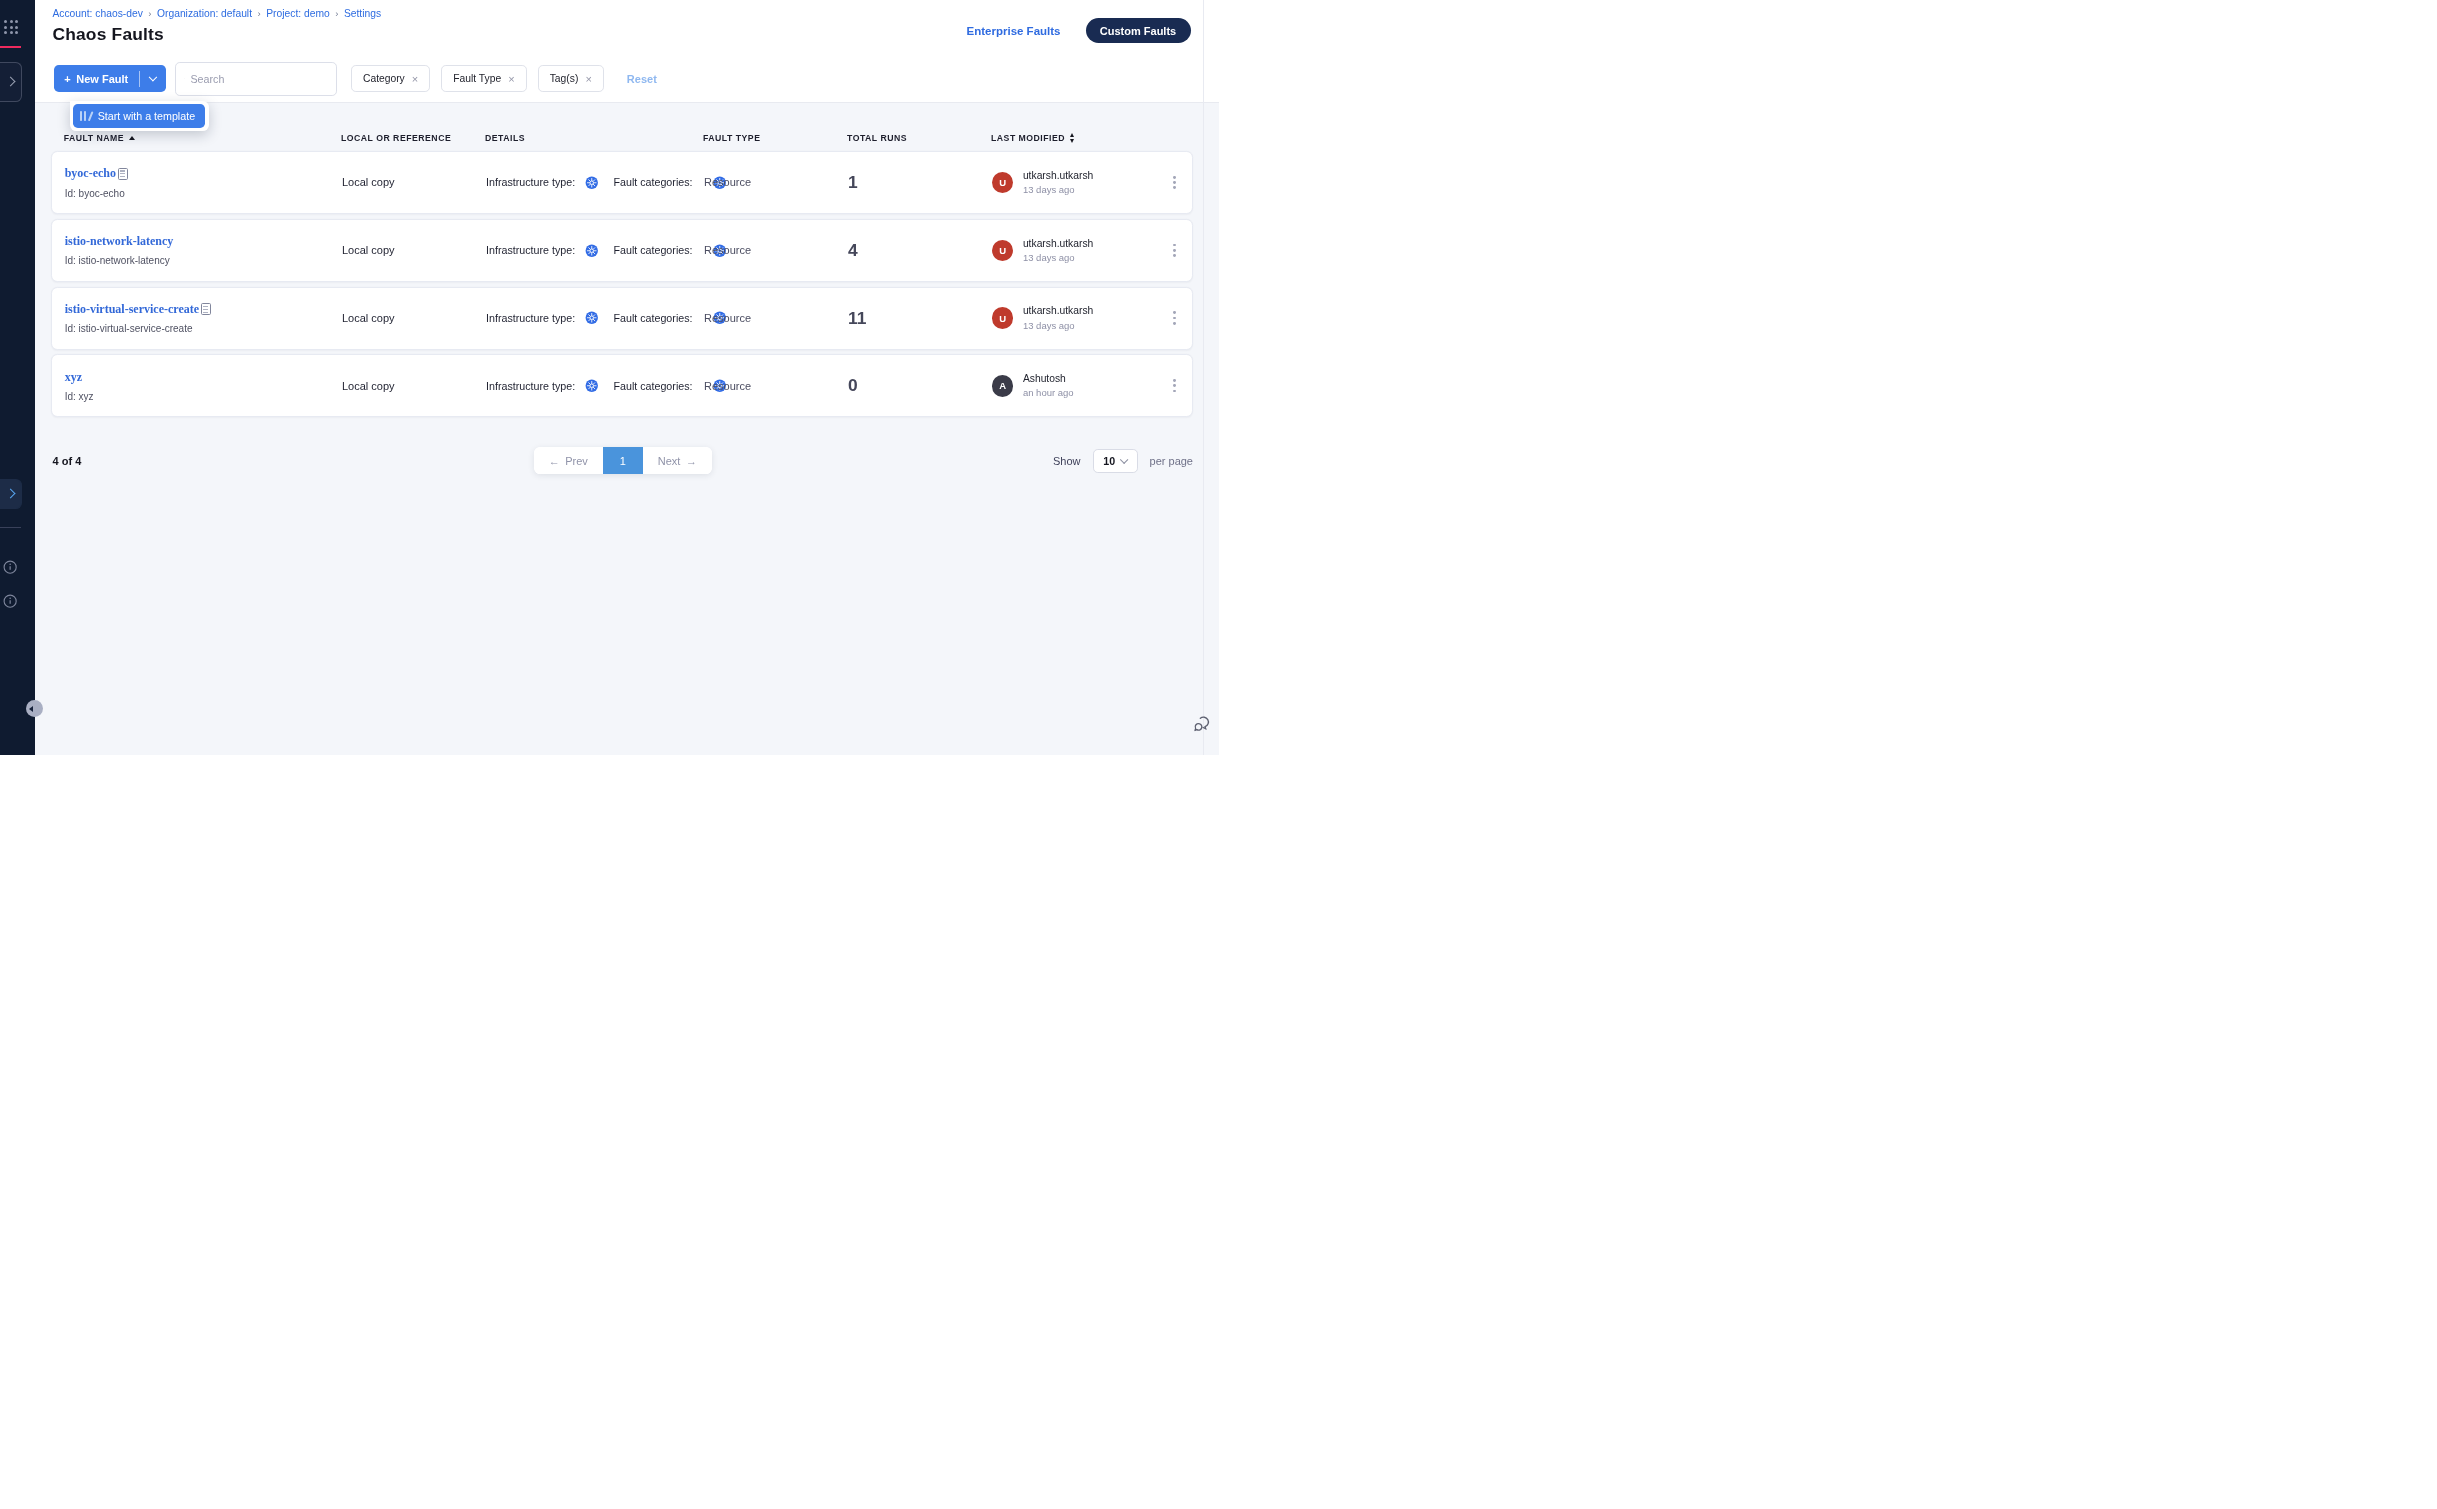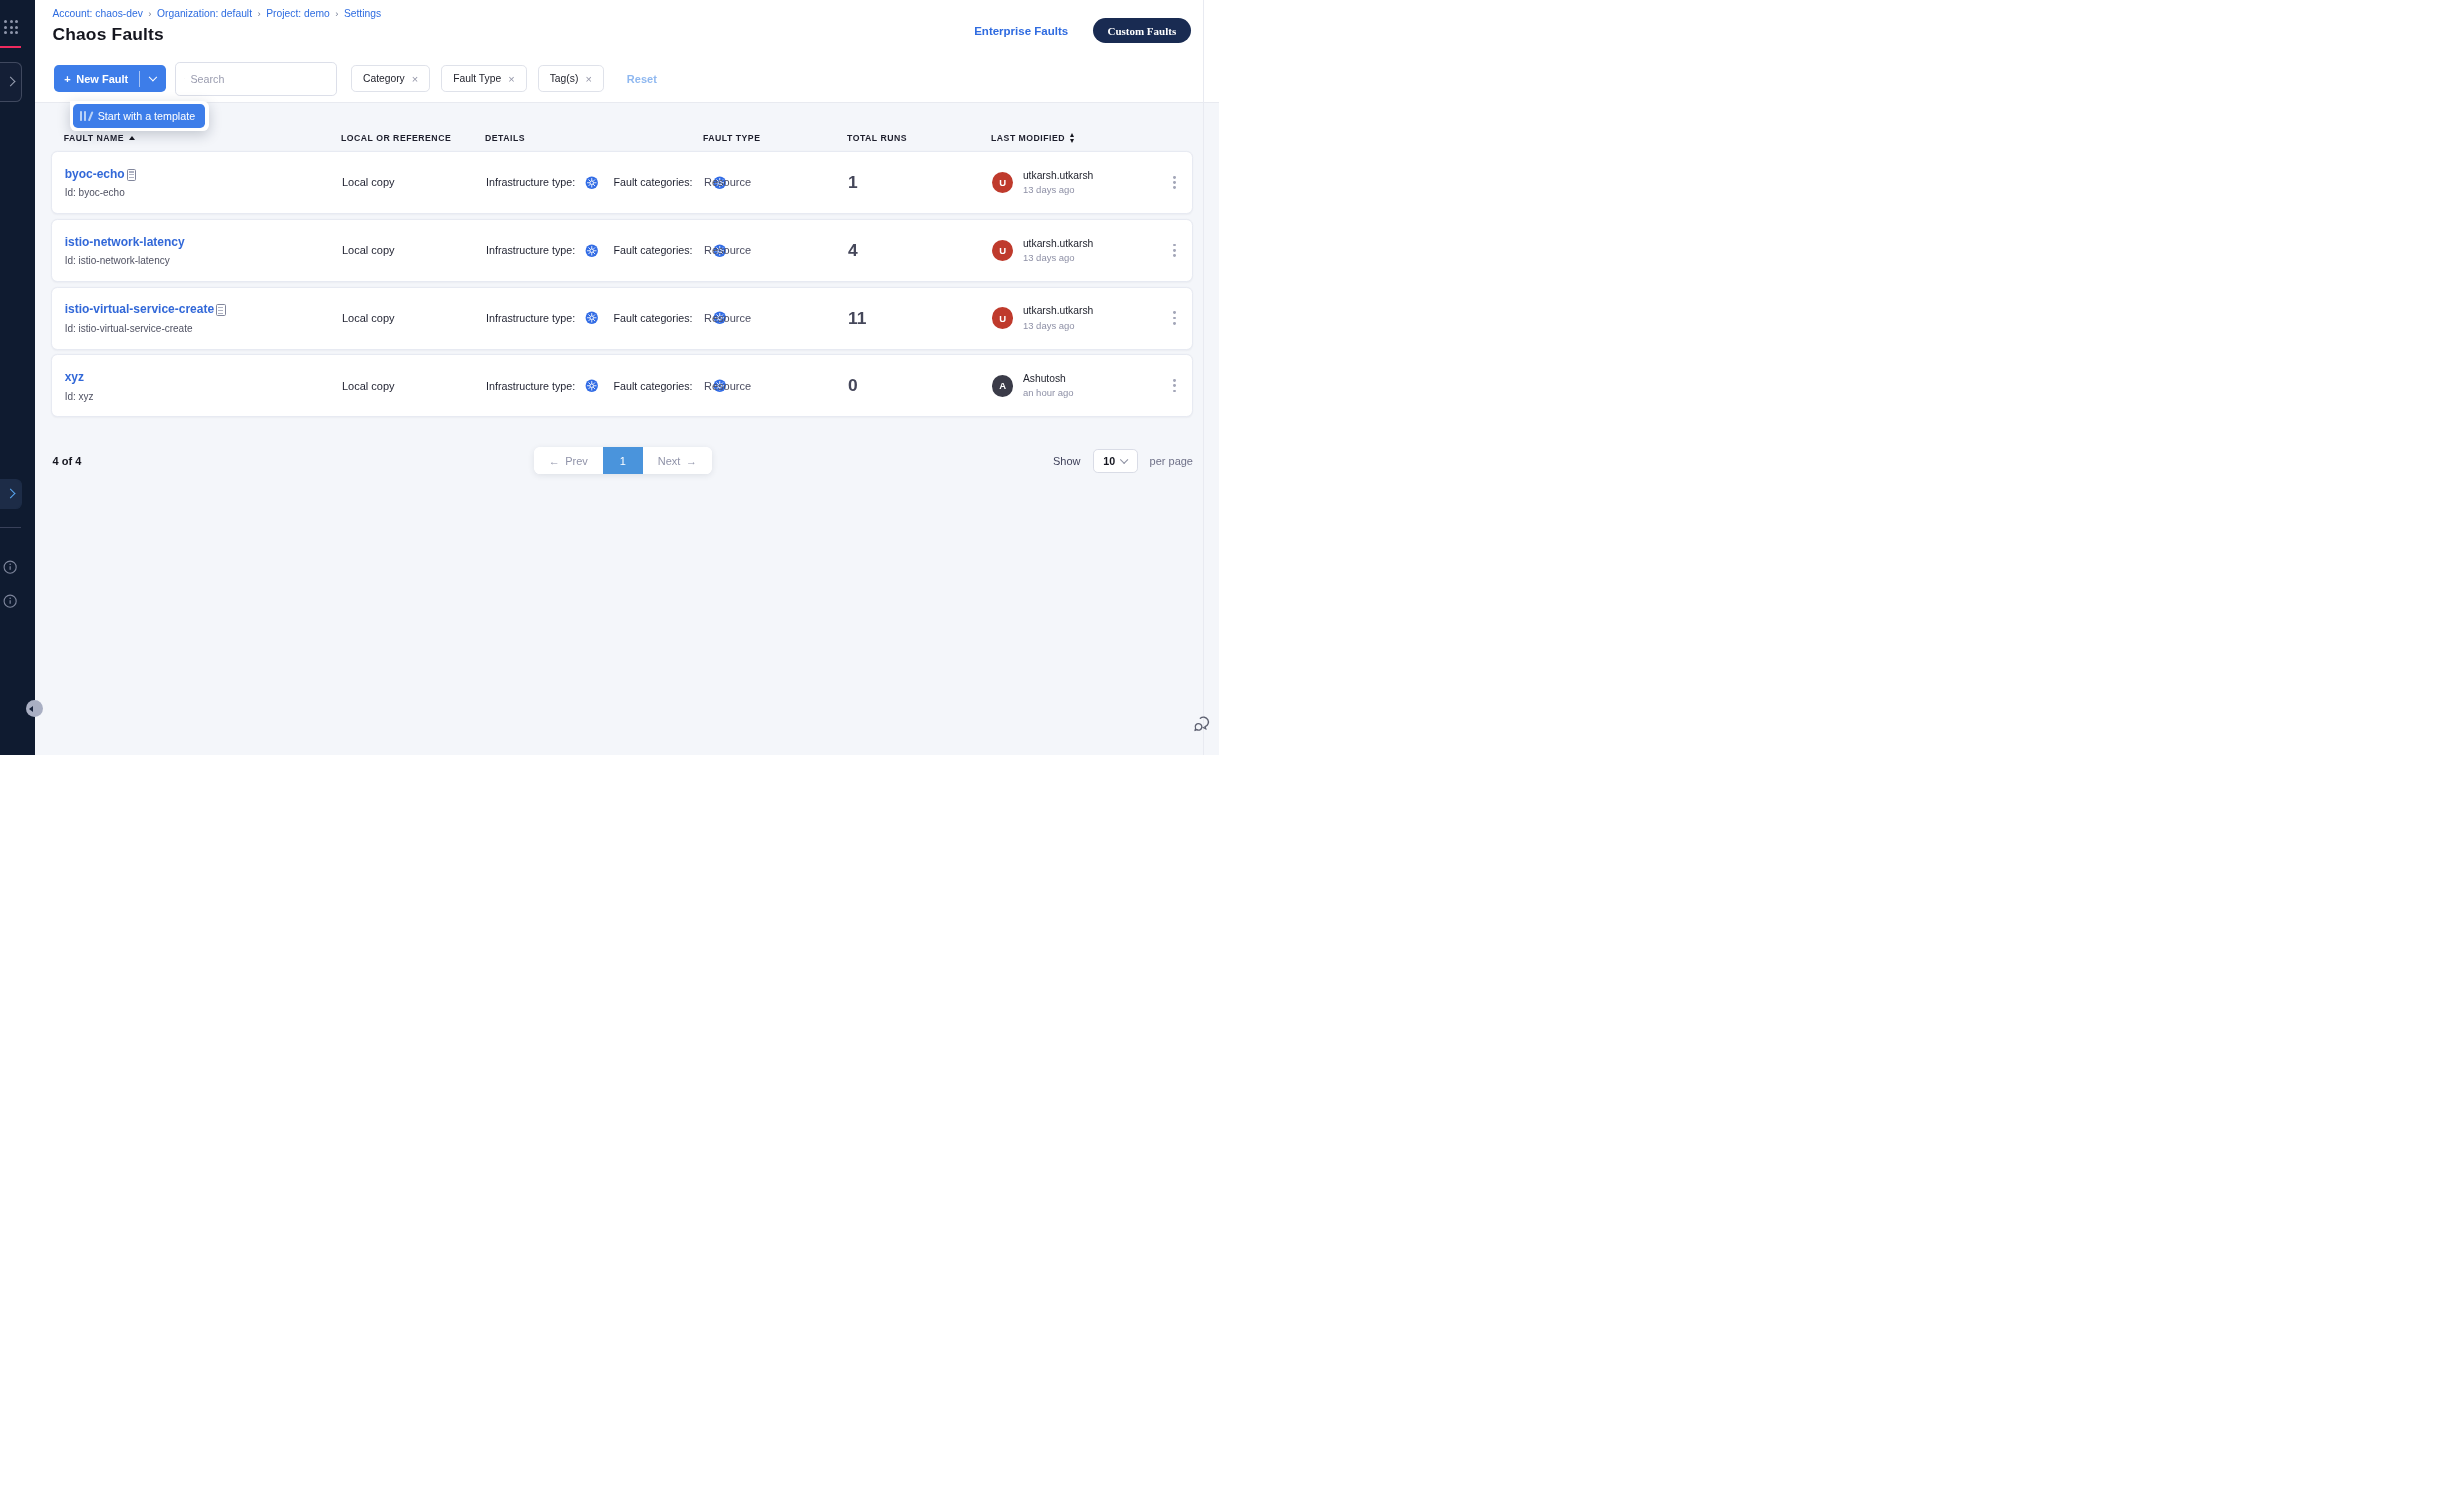--- a/index.html
+++ b/index.html
@@ -30,21 +30,21 @@
   .main { flex:1; display:flex; flex-direction:column; position:relative; background:#ffffff; }
   .gutter-line { position:absolute; top:0; right:15px; width:0.8px; height:100%; background:#e8eaf1; z-index:1; }
 
   .topbar { height:55px; display:flex; justify-content:space-between; align-items:flex-start; padding:8px 28.5px 0 17.4px; background:#fff; }
   .crumbs { font-size:10.3px; color:#2e6ce0; display:flex; gap:5.5px; align-items:center; }
   .crumbs a { color:#2e6ce0; text-decoration:none; cursor:pointer; }
   .crumb-sep { color:#6f7890; font-size:9.5px; }
   .page-title { font-size:17.4px; font-weight:700; color:#15161f; margin-top:4.8px; letter-spacing:0.2px; }
   .top-actions { display:flex; align-items:center; gap:25px; margin-top:10.3px; }
   .ent-link { font-size:11.5px; font-weight:700; color:#2f6be0; text-decoration:none; cursor:pointer; }
-  .pill-btn { background:#192b52; color:#fff; border:none; border-radius:12.7px; height:24.6px; padding:0 14.3px; font-size:11px; font-weight:700; cursor:pointer; font-family:Liberation Serif, serif;text-align:right; }
+  .pill-btn { background:#192b52; color:#fff; border:none; border-radius:12.7px; height:24.6px; padding:0 14.3px; font-size:11px; font-weight:700; cursor:pointer; font-family:Liberation Sans, sans-serif;text-align:right; }
 
   .toolbar { height:48px; border-bottom:0.8px solid #e8eaf0; display:flex; align-items:center; padding-left:19px; background:#fff; position:relative; }
   .split-btn { display:flex; height:27px; background:#3d7de9; border-radius:4.8px; overflow:hidden; align-items:stretch; }
   .split-main { display:flex; align-items:center; gap:5.5px; color:#fff; font-size:11px; font-weight:700; padding:0 11px 0 10.3px; background:none; border:none; cursor:pointer; font-family:inherit; }
   .split-sep { width:0.8px; background:rgba(255,255,255,.55); margin:5.5px 0; }
   .split-caret { width:26px; display:flex; align-items:center; justify-content:center; background:none; border:none; cursor:pointer; }
   .dchev { width:6.3px; height:6.3px; border:solid #fff; border-width:0 0 1.6px 1.6px; transform:rotate(-45deg); margin-top:-2.4px; }
 
   .search-box { margin-left:9.5px; width:162px; height:34px; border:0.8px solid #dcdfe9; border-radius:4.8px; display:flex; align-items:center; padding:0 8px; gap:5.5px; background:#fff; }
   .search-box input { border:none; outline:none; flex:1; font-size:10.7px; color:#30323f; font-family:inherit; background:transparent; }
@@ -74,21 +74,21 @@
   .table-head { margin-top:11px; padding:6.3px 0 8px 0; }
   .th { font-size:8.7px; font-weight:700; letter-spacing:0.5px; color:#1d1e2c; display:flex; align-items:center; gap:4.8px; }
   .th:first-child { padding-left:12.7px; }
   .tri-up { width:0; height:0; border-left:3.2px solid transparent; border-right:3.2px solid transparent; border-bottom:4.8px solid #15161f; }
   .tri-sm-up { width:0; height:0; border-left:2.8px solid transparent; border-right:2.8px solid transparent; border-bottom:4px solid #15161f; }
   .tri-sm-dn { width:0; height:0; border-left:2.8px solid transparent; border-right:2.8px solid transparent; border-top:4px solid #15161f; margin-top:1.6px; }
   .updown { display:flex; flex-direction:column; }
 
   .row-card { background:#fff; border:0.8px solid #e7eaf2; border-radius:6.3px; height:63px; margin-bottom:4.8px; box-shadow:0 0.8px 1.6px rgba(25,35,60,.04); cursor:pointer; }
   .cell-name { padding-left:12.7px; }
-  .name-line { display:flex; align-items:flex-end; gap:2px; }
+  .name-line { display:flex; align-items:center; gap:2px;font-family:Liberation Serif, serif; }
   .fault-link { font-size:12px; font-weight:700; color:#3268d8; text-decoration:none; }
   .doc-icon { width:9.5px; height:12px; border:1.2px solid #81869c; border-radius:1.6px; display:flex; flex-direction:column; justify-content:center; gap:1.6px; padding:0 1.2px; }
   .doc-icon i { height:1.2px; background:#aeb2c2; display:block; }
   .fault-id { font-size:10px; color:#4f5162; margin-top:6.3px; }
   .cell-local { font-size:11px; color:#1f2130; }
   .cell-details { font-size:10.7px; color:#1f2130; display:flex; flex-direction:row; gap:15px; }
   .dline { display:flex; align-items:center; }
   .dlabel { width:99px; }
   .cell-type { font-size:11px; color:#4b4d61; }
   .cell-runs { font-size:17.4px; font-weight:700; color:#45475a; }

